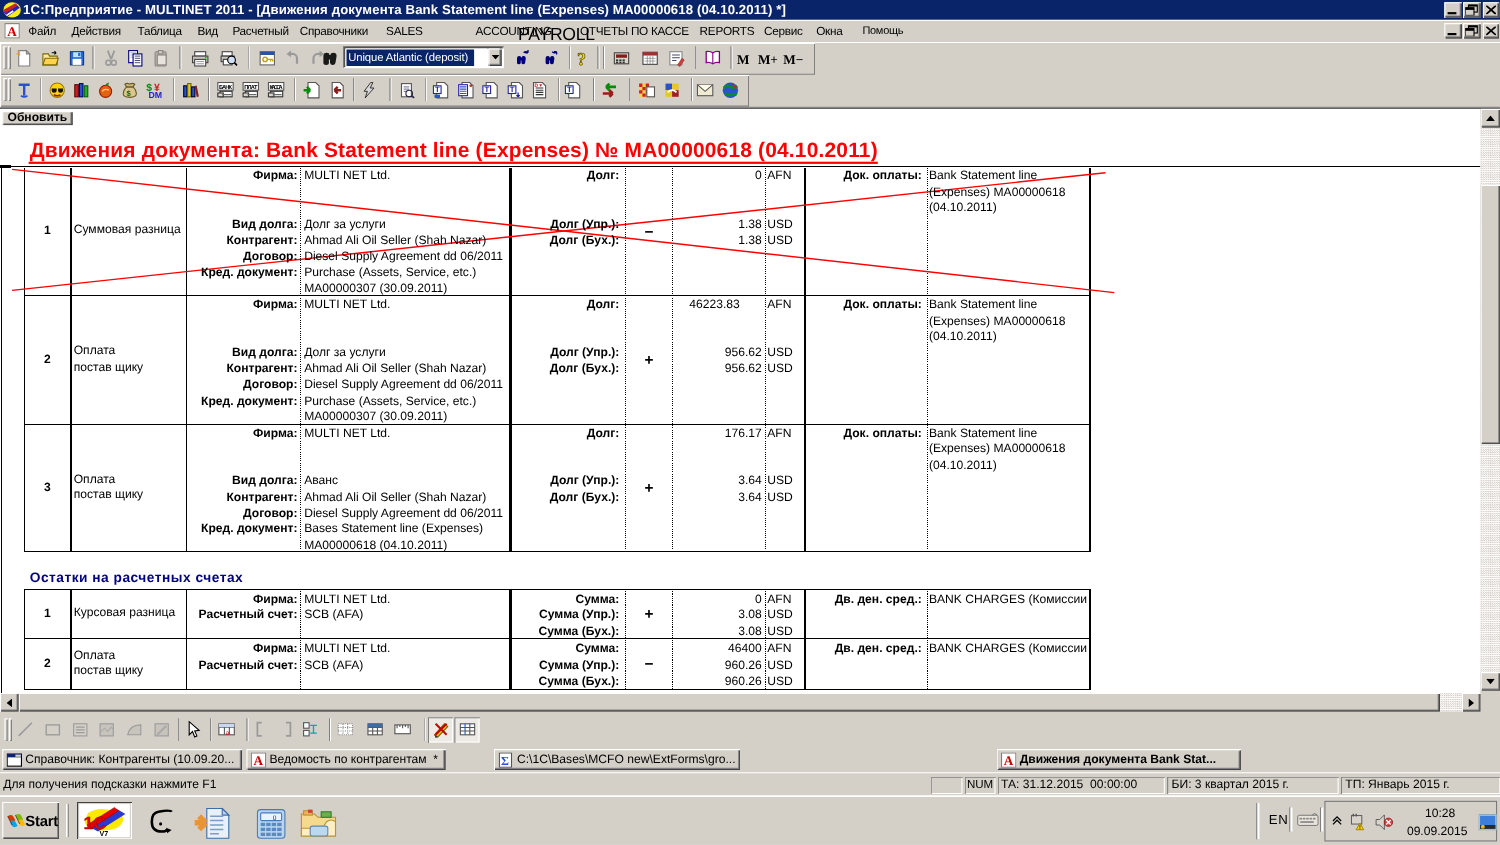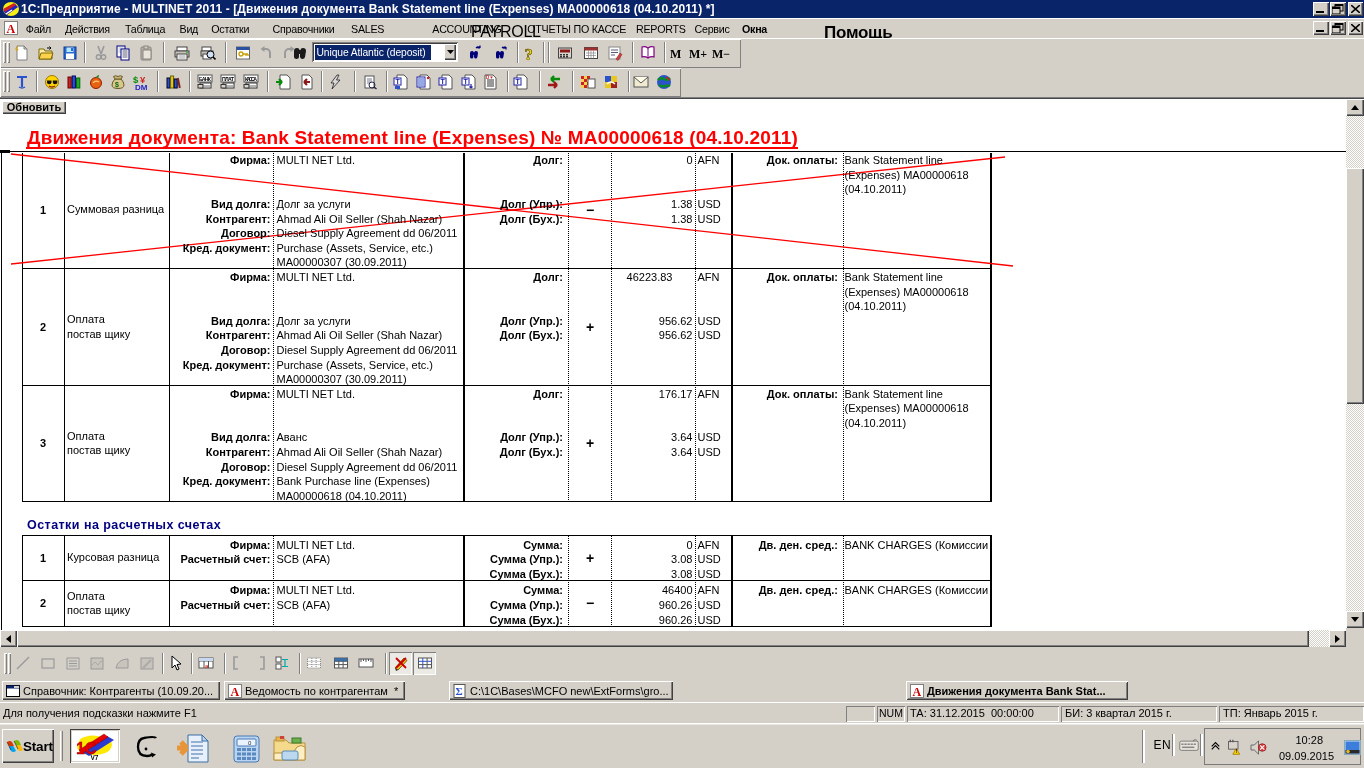--- a/index.html
+++ b/index.html
@@ -45,30 +45,30 @@
   </div>
 <div class="ab" style="left:0;top:18px;width:1364px;height:20px;background:#d4d0c8;box-shadow:inset 0 1px 0 #fff;">
 <svg class="ab" style="left:4px;top:3px" width="14" height="14" viewBox="0 0 14 14">
  <rect x="0.5" y="0.5" width="13" height="13" fill="#fff" stroke="#808080"></rect>
  <text x="2.5" y="11.5" font-size="12" font-weight="bold" fill="#cc0000" font-family="Liberation Serif">А</text>
     </svg>
 <div class="ab nw" style="left:25.75px;top:4.5px;font-size:10.7px;letter-spacing:-0.25px;">Файл</div>
 <div class="ab nw" style="left:65px;top:4.5px;font-size:10.7px;letter-spacing:-0.25px;">Действия</div>
 <div class="ab nw" style="left:125px;top:4.5px;font-size:10.7px;letter-spacing:-0.25px;">Таблица</div>
 <div class="ab nw" style="left:179.5px;top:4.5px;font-size:10.7px;letter-spacing:-0.25px;">Вид</div>
-<div class="ab nw" style="left:211.25px;top:4.5px;font-size:10.7px;letter-spacing:-0.25px;">Остатки</div>
+<div class="ab nw" style="left:211.25px;top:4.5px;font-size:10.7px;letter-spacing:-0.25px;">Расчетный</div>
 <div class="ab nw" style="left:272.5px;top:4.5px;font-size:10.7px;letter-spacing:-0.25px;">Справочники</div>
 <div class="ab nw" style="left:351px;top:4.5px;font-size:10.7px;letter-spacing:-0.25px;">SALES</div>
 <div class="ab nw" style="left:392.25px;top:4.5px;font-size:10.7px;letter-spacing:-0.25px;margin-left:40px;">ACCOUNTING</div>
 <div class="ab nw" style="left:471px;top:4.5px;font-size:16px;letter-spacing:-0.25px;">PAYROLL</div>
 <div class="ab nw" style="left:527.25px;top:4.5px;font-size:10.7px;letter-spacing:-0.25px;">ОТЧЕТЫ ПО КАССЕ</div>
 <div class="ab nw" style="left:636px;top:4.5px;font-size:10.7px;letter-spacing:-0.25px;">REPORTS</div>
 <div class="ab nw" style="left:694.5px;top:4.5px;font-size:10.7px;letter-spacing:-0.25px;">Сервис</div>
-<div class="ab nw" style="left:742px;top:4.5px;font-size:10.7px;letter-spacing:-0.25px;font-weight:bold;">Окна</div>
-<div class="ab nw" style="left:824px;top:4.5px;font-size:17px;letter-spacing:-0.25px;font-weight:bold;">Помощь</div>
+<div class="ab nw" style="left:742px;top:4.5px;font-size:10.7px;letter-spacing:-0.25px;">Окна</div>
+<div class="ab nw" style="left:784px;top:4.5px;font-size:10px;letter-spacing:-0.25px;">Помощь</div>
 <div class="ab raised" style="left:1312.5px;top:3px;width:16px;height:14px;background:#d4d0c8;">
       <div class="ab" style="left:3px;top:9px;width:8px;height:2px;background:#000;"></div>
     </div>
     <div class="ab raised" style="left:1329.5px;top:3px;width:16px;height:14px;background:#d4d0c8;">
     <svg class="ab" style="left:2px;top:2px" width="12" height="10" viewBox="0 0 12 10">
       <rect x="3" y="0" width="8" height="7" fill="none" stroke="#000"></rect>
       <rect x="3" y="0" width="8" height="2" fill="#000"></rect>
       <rect x="0" y="3" width="8" height="7" fill="#d4d0c8" stroke="#000"></rect>
       <rect x="0" y="3" width="8" height="2" fill="#000"></rect>
     </svg>
@@ -456,21 +456,21 @@
     <div class="amt" style="left:542.5px;top:332.40000000000003px;width:150px;">3.64</div>
     <div class="val" style="left:697.5px;top:332.40000000000003px;">USD</div>
     <div class="lbl" style="left:70.5px;top:347.0px;width:200px;">Контрагент:</div>
     <div class="val" style="left:276.5px;top:347.0px;">Ahmad Ali Oil Seller (Shah Nazar)</div>
     <div class="lbl" style="left:363px;top:347.0px;width:200px;">Долг (Бух.):</div>
     <div class="amt" style="left:542.5px;top:347.0px;width:150px;">3.64</div>
     <div class="val" style="left:697.5px;top:347.0px;">USD</div>
     <div class="lbl" style="left:70.5px;top:361.6px;width:200px;">Договор:</div>
     <div class="val" style="left:276.5px;top:361.6px;">Diesel Supply Agreement dd 06/2011</div>
     <div class="lbl" style="left:70.5px;top:376.20000000000005px;width:200px;">Кред. документ:</div>
-    <div class="val" style="left:276.5px;top:376.20000000000005px;">Bank Purchase line (Expenses)</div>
+    <div class="val" style="left:276.5px;top:376.20000000000005px;">Bases Statement line (Expenses)</div>
     <div class="val" style="left:276.5px;top:390.8px;">MA00000618 (04.10.2011)</div>
     <div class="val" style="left:22px;top:338.1px;width:42px;text-align:center;font-weight:bold;">3</div>
     <div class="val" style="left:67px;top:330.5px;">Оплата</div>
     <div class="val" style="left:67px;top:345.1px;">постав щику</div>
     <div class="val" style="left:568.5px;top:336.1px;width:43px;text-align:center;font-weight:bold;font-size:14px;">+</div>
     <div class="lbl" style="left:70.5px;top:439.5px;width:200px;">Фирма:</div>
     <div class="val" style="left:276.5px;top:439.5px;">MULTI NET Ltd.</div>
     <div class="lbl" style="left:363px;top:439.5px;width:200px;">Сумма:</div>
     <div class="amt" style="left:542.5px;top:439.5px;width:150px;">0</div>
     <div class="val" style="left:697.5px;top:439.5px;">AFN</div>

